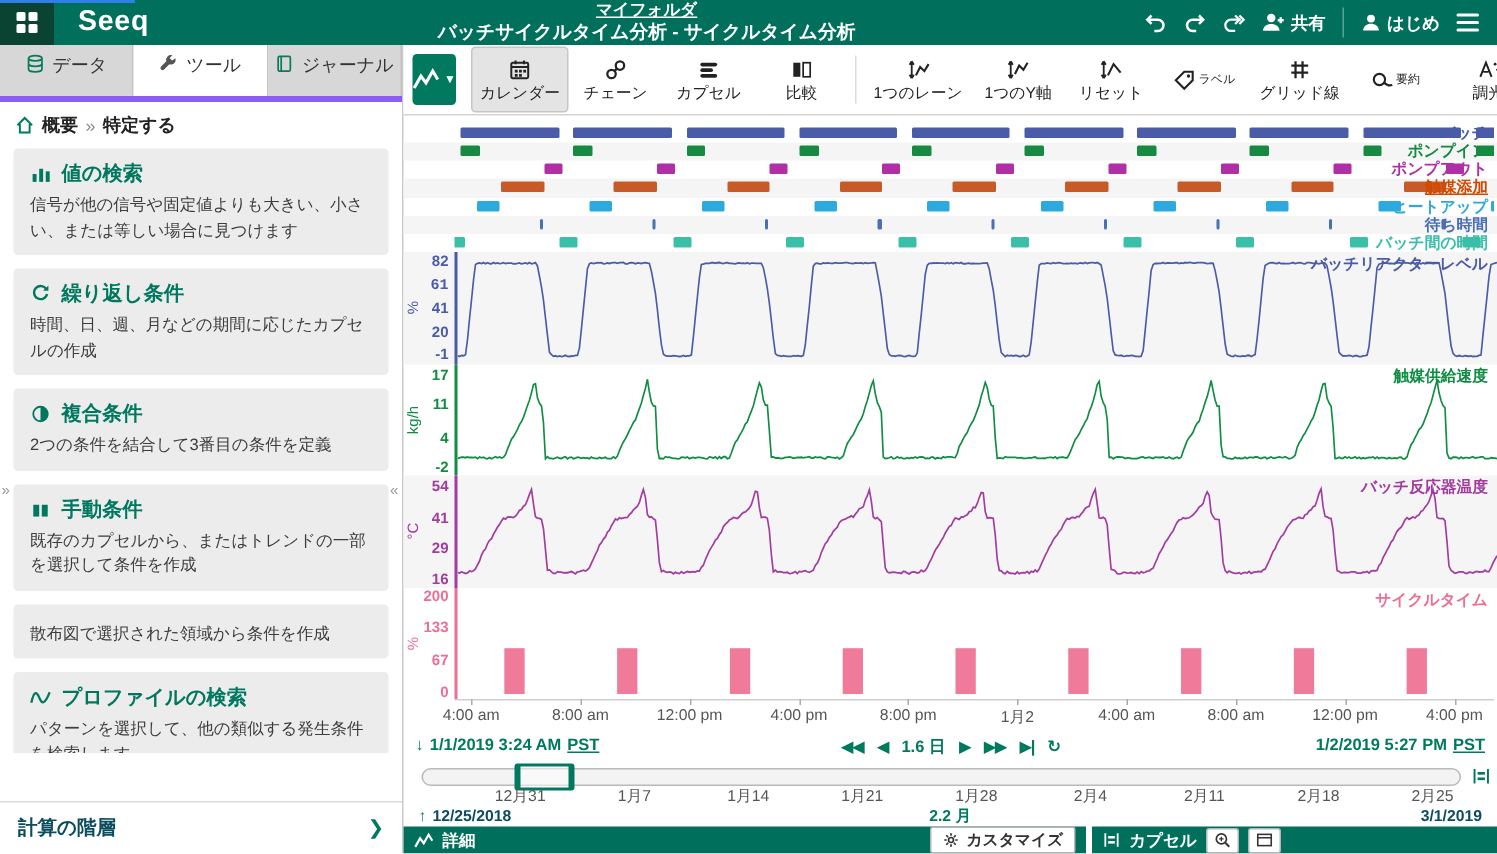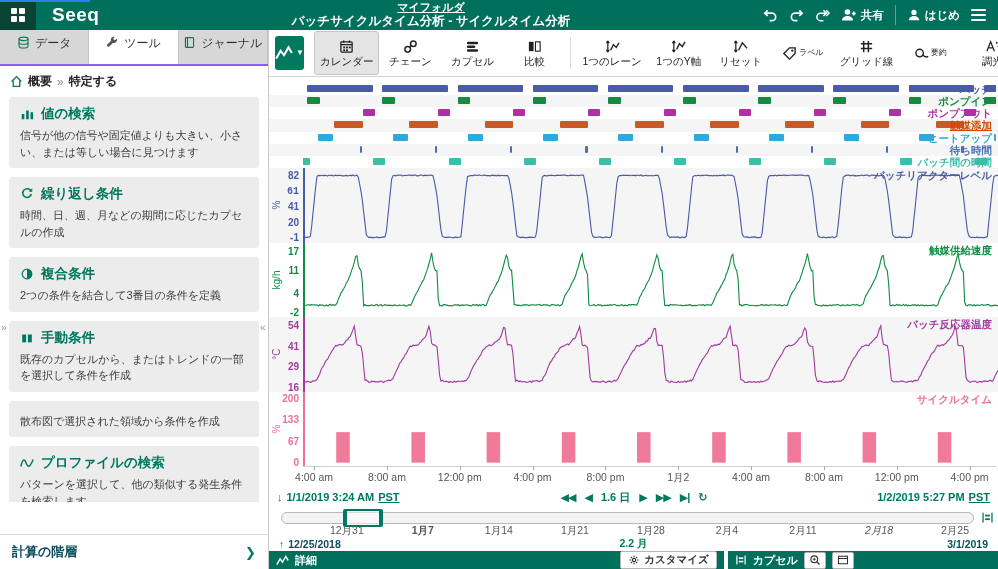--- a/index.html
+++ b/index.html
@@ -24,21 +24,21 @@
 
   
   .body{flex:1;display:flex;min-height:0;position:relative;}
   .sidebar{width:268px;flex:0 0 268px;border-right:1px solid #c9c9c9;display:flex;flex-direction:column;background:#fff;position:relative;}
   .main{flex:1;display:flex;flex-direction:column;min-width:0;position:relative;}
   .edge-handle{position:absolute;top:292px;font-size:10px;color:#999;z-index:20;cursor:pointer;}
   .edge-left{left:1px;}
   .edge-right{left:260px;}
 
   
-  .tabs{display:flex;background:#e4e4e4;border-bottom:2px solid #8b5cf6;}
+  .tabs{display:flex;background:#e4e4e4;border-bottom:4px solid #8b5cf6;}
   .tab{width:89px;min-height:26px;padding:5px 4px 3px;text-align:center;background:#d7d7d7;border-right:1px solid #c2c2c2;font-size:12px;display:flex;gap:5px;justify-content:center;align-items:flex-start;cursor:pointer;color:#333;}
   .tab.active{background:#fff;}
   .tab .ticn{margin-top:1px;}
   .crumb{padding:7px 10px 5px;font-size:12px;display:flex;align-items:center;gap:5px;}
   .crumb .sep{color:#888;}
   .crumb b{font-weight:bold;color:#222;}
   .cards{flex:1;overflow:hidden;padding:2px 9px 0;}
   .card{background:#ececec;border-radius:3px;margin-bottom:9px;padding:8px 11px;cursor:pointer;}
   .card-title{color:#00785f;font-size:13.5px;font-weight:bold;display:flex;gap:7px;align-items:center;}
   .card-desc{font-size:11px;color:#3c3c3c;margin-top:4px;line-height:1.5;}
@@ -640,27 +640,27 @@
         </div>
         <span class="scrub-cap-icon icn" id="ic-scrubcap">
             <svg width="13" height="13" viewBox="0 0 16 16" fill="currentColor" xmlns="http://www.w3.org/2000/svg">
               <path d="M2.5 2v12M13.5 2v12" stroke="currentColor" stroke-width="1.6" fill="none"></path>
               <rect x="5" y="4.5" width="6" height="2.2"></rect>
               <rect x="5" y="9" width="6" height="2.2"></rect>
             </svg>
           </span>
         <div class="scrub-labels" id="scrubLabels">
             <span class="slab" style="left: 9.5%;">12月31</span>
-            <span class="slab" style="left: 20.47%; font-weight: bold;">1月7</span>
+            <span class="slab" style="left: 20.47%;">1月7</span>
             <span class="slab" style="left: 31.44%;">1月14</span>
             <span class="slab" style="left: 42.41%;">1月21</span>
             <span class="slab" style="left: 53.38%;">1月28</span>
             <span class="slab" style="left: 64.35%;">2月4</span>
             <span class="slab" style="left: 75.32%;">2月11</span>
-            <span class="slab" style="left: 86.29%; font-style: italic;">2月18</span>
+            <span class="slab" style="left: 86.29%;">2月18</span>
             <span class="slab" style="left: 97.26%;">2月25</span>
           </div>
       </div>
 
       <div class="summary-row">
         <span class="summary-left">
           <span class="arrow">↑</span>
           <span>12/25/2018</span>
         </span>
         <span class="summary-center">2.2 月</span>

